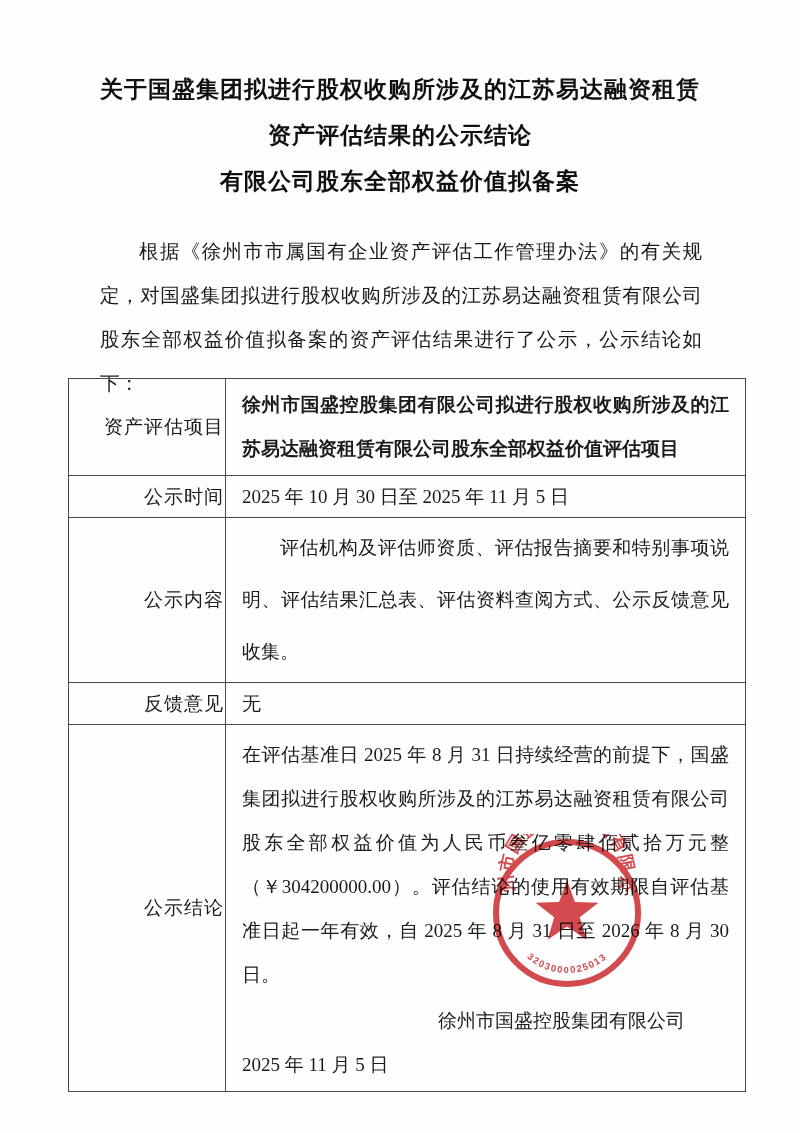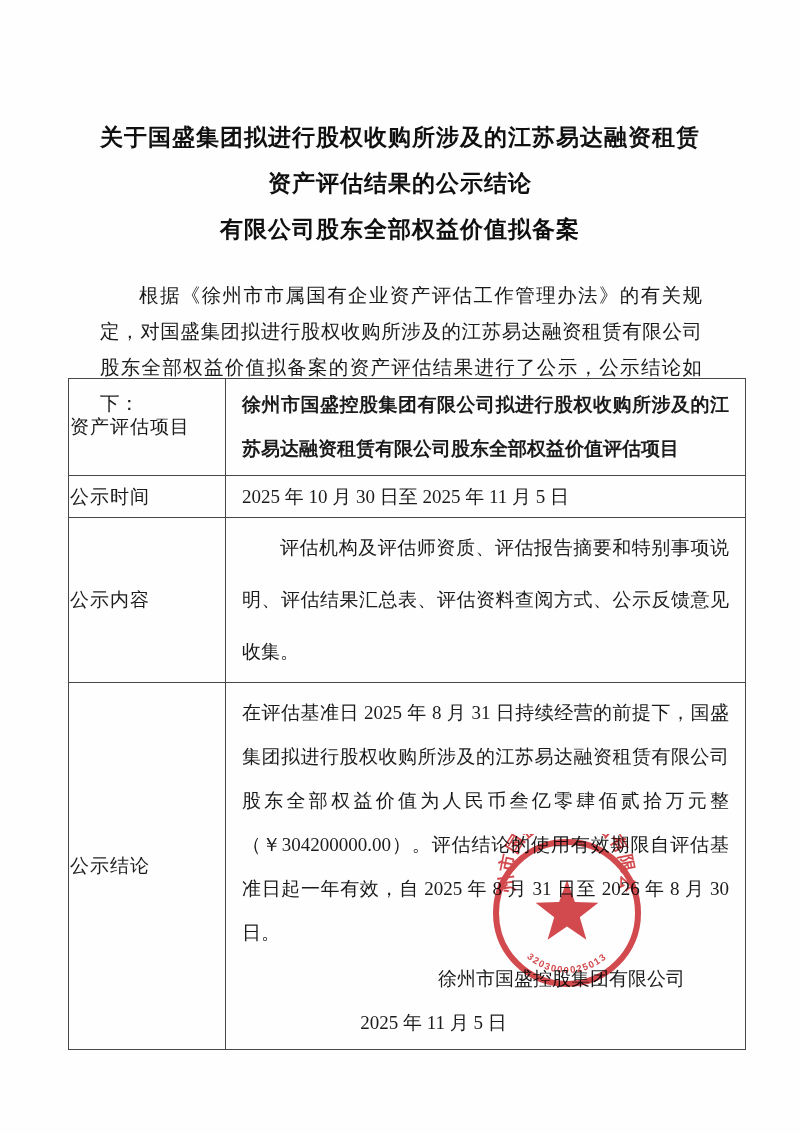--- a/index.html
+++ b/index.html
@@ -6,53 +6,53 @@
   .page {
     position:relative;
     width:800px; height:1133px;
     margin:0 auto;
     background:#fefefe;
     overflow:hidden;
     font-family:"Liberation Serif","DejaVu Serif",serif;
     color:#1e1e1e;
   }
   .title-block {
-    padding-top:114px;
+    padding-top:66px;
     text-align:center;
     font-family:"Liberation Sans","DejaVu Sans",sans-serif;
     font-weight:bold;
     font-size:23px;
     line-height:46px;
     color:#101010;
     letter-spacing:1px;
   }
   .intro {
     margin:26px 98px 0 100px;
     font-size:19.5px;
-    line-height:36px;
+    line-height:44px;
     text-align:justify;
     text-indent:2em;
     color:#1b1b1b;
   }
   table.notice {
     position:absolute;
     left:68px; top:378px;
     width:678px;
     border-collapse:collapse;
     table-layout:fixed;
     font-size:19px;
     color:#1b1b1b;
   }
   table.notice td {
     border:1.6px solid #484848;
     vertical-align:middle;
   }
   td.label-cell {
     width:154px;
-    text-align:left;
+    text-align:right;
     letter-spacing:1px;
   }
   td.value-cell { padding:4px 16px; }
   .v-center { text-align:left; }
   .v-left { text-align:justify; line-height:44px;font-weight:bold; }
   .v-indent { text-align:justify; line-height:52px; text-indent:2em; }
   tr.r1 { height:86px; }
   tr.r2 { height:42px; }
   tr.r3 { height:46px; }
   tr.r4 { height:86px; }
@@ -60,21 +60,21 @@
   tr.r6 { height:302px; }
   td.conclusion-cell { vertical-align:top; padding-top:8px; }
   .conclusion-text { text-align:justify; line-height:44px; }
   .signature-company {
     text-align:right;
     padding-right:44px;
     line-height:44px;
     margin-top:2px;
   }
   .signature-date {
-    text-align:center;
+    text-align:left;
     padding-right:104px;
     line-height:44px;
   }
   .seal {
     position:absolute;
     left:488px; top:834px;
     width:158px; height:158px;
     mix-blend-mode:multiply;
     opacity:0.92;
     pointer-events:none;
@@ -100,20 +100,24 @@
       <td class="value-cell v-left">徐州市国盛控股集团有限公司拟进行股权收购所涉及的江苏易达融资租赁有限公司股东全部权益价值评估项目</td>
     </tr>
     <tr class="r2">
       <td class="label-cell">公示时间</td>
       <td class="value-cell v-center">2025 年 10 月 30 日至 2025 年 11 月 5 日</td>
     </tr>
     <tr class="r4">
       <td class="label-cell">公示内容</td>
       <td class="value-cell v-indent">评估机构及评估师资质、评估报告摘要和特别事项说明、评估结果汇总表、评估资料查阅方式、公示反馈意见收集。</td>
     </tr>
+    <tr class="r5">
+      <td class="label-cell">反馈意见</td>
+      <td class="value-cell v-center">无</td>
+    </tr>
     <tr class="r6">
       <td class="label-cell">公示结论</td>
       <td class="value-cell conclusion-cell">
         <div class="conclusion-text">在评估基准日 2025 年 8 月 31 日持续经营的前提下，国盛集团拟进行股权收购所涉及的江苏易达融资租赁有限公司股东全部权益价值为人民币叁亿零肆佰贰拾万元整（￥304200000.00）。评估结论的使用有效期限自评估基准日起一年有效，自 2025 年 8 月 31 日至 2026 年 8 月 30 日。</div>
         <div class="signature-company">徐州市国盛控股集团有限公司</div>
         <div class="signature-date">2025 年 11 月 5 日</div>
       </td>
     </tr>
   </tbody>
     </table>

